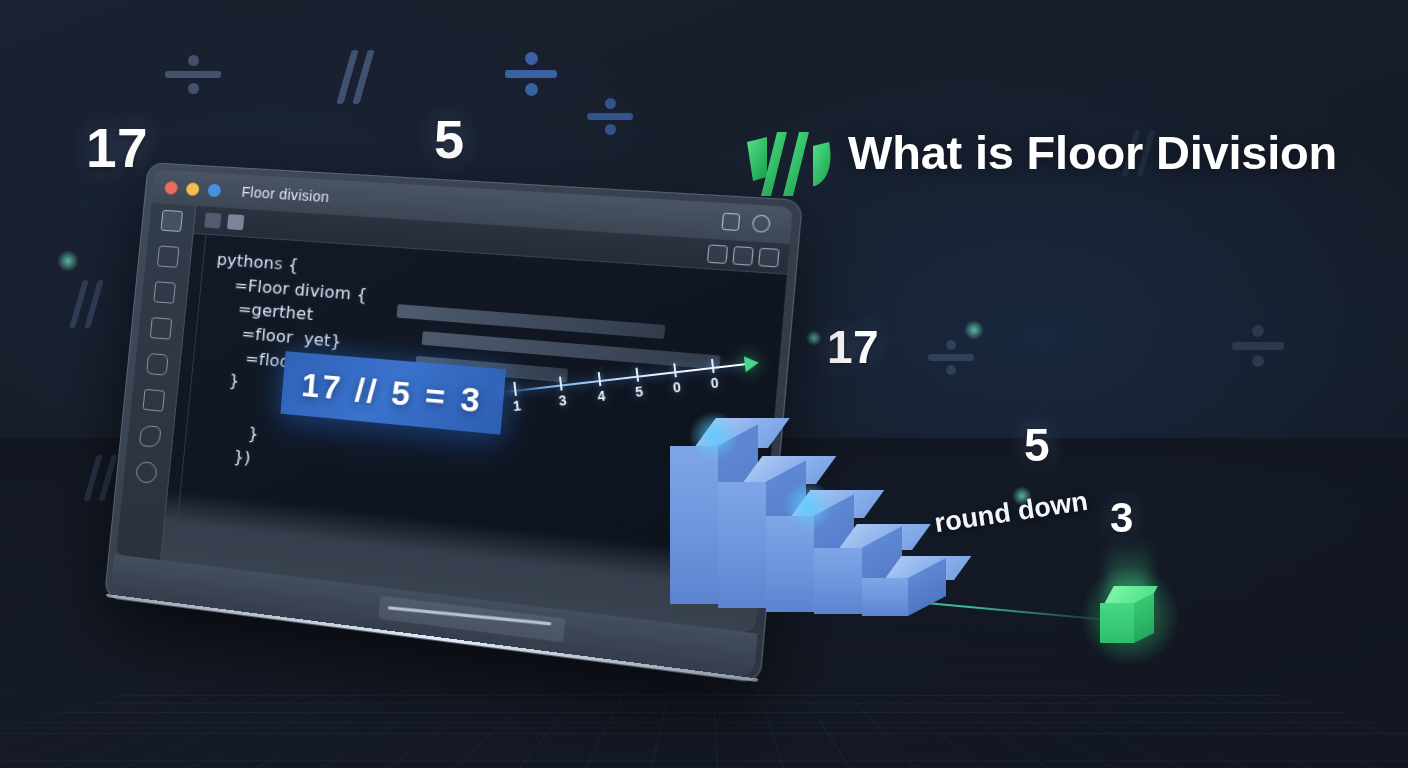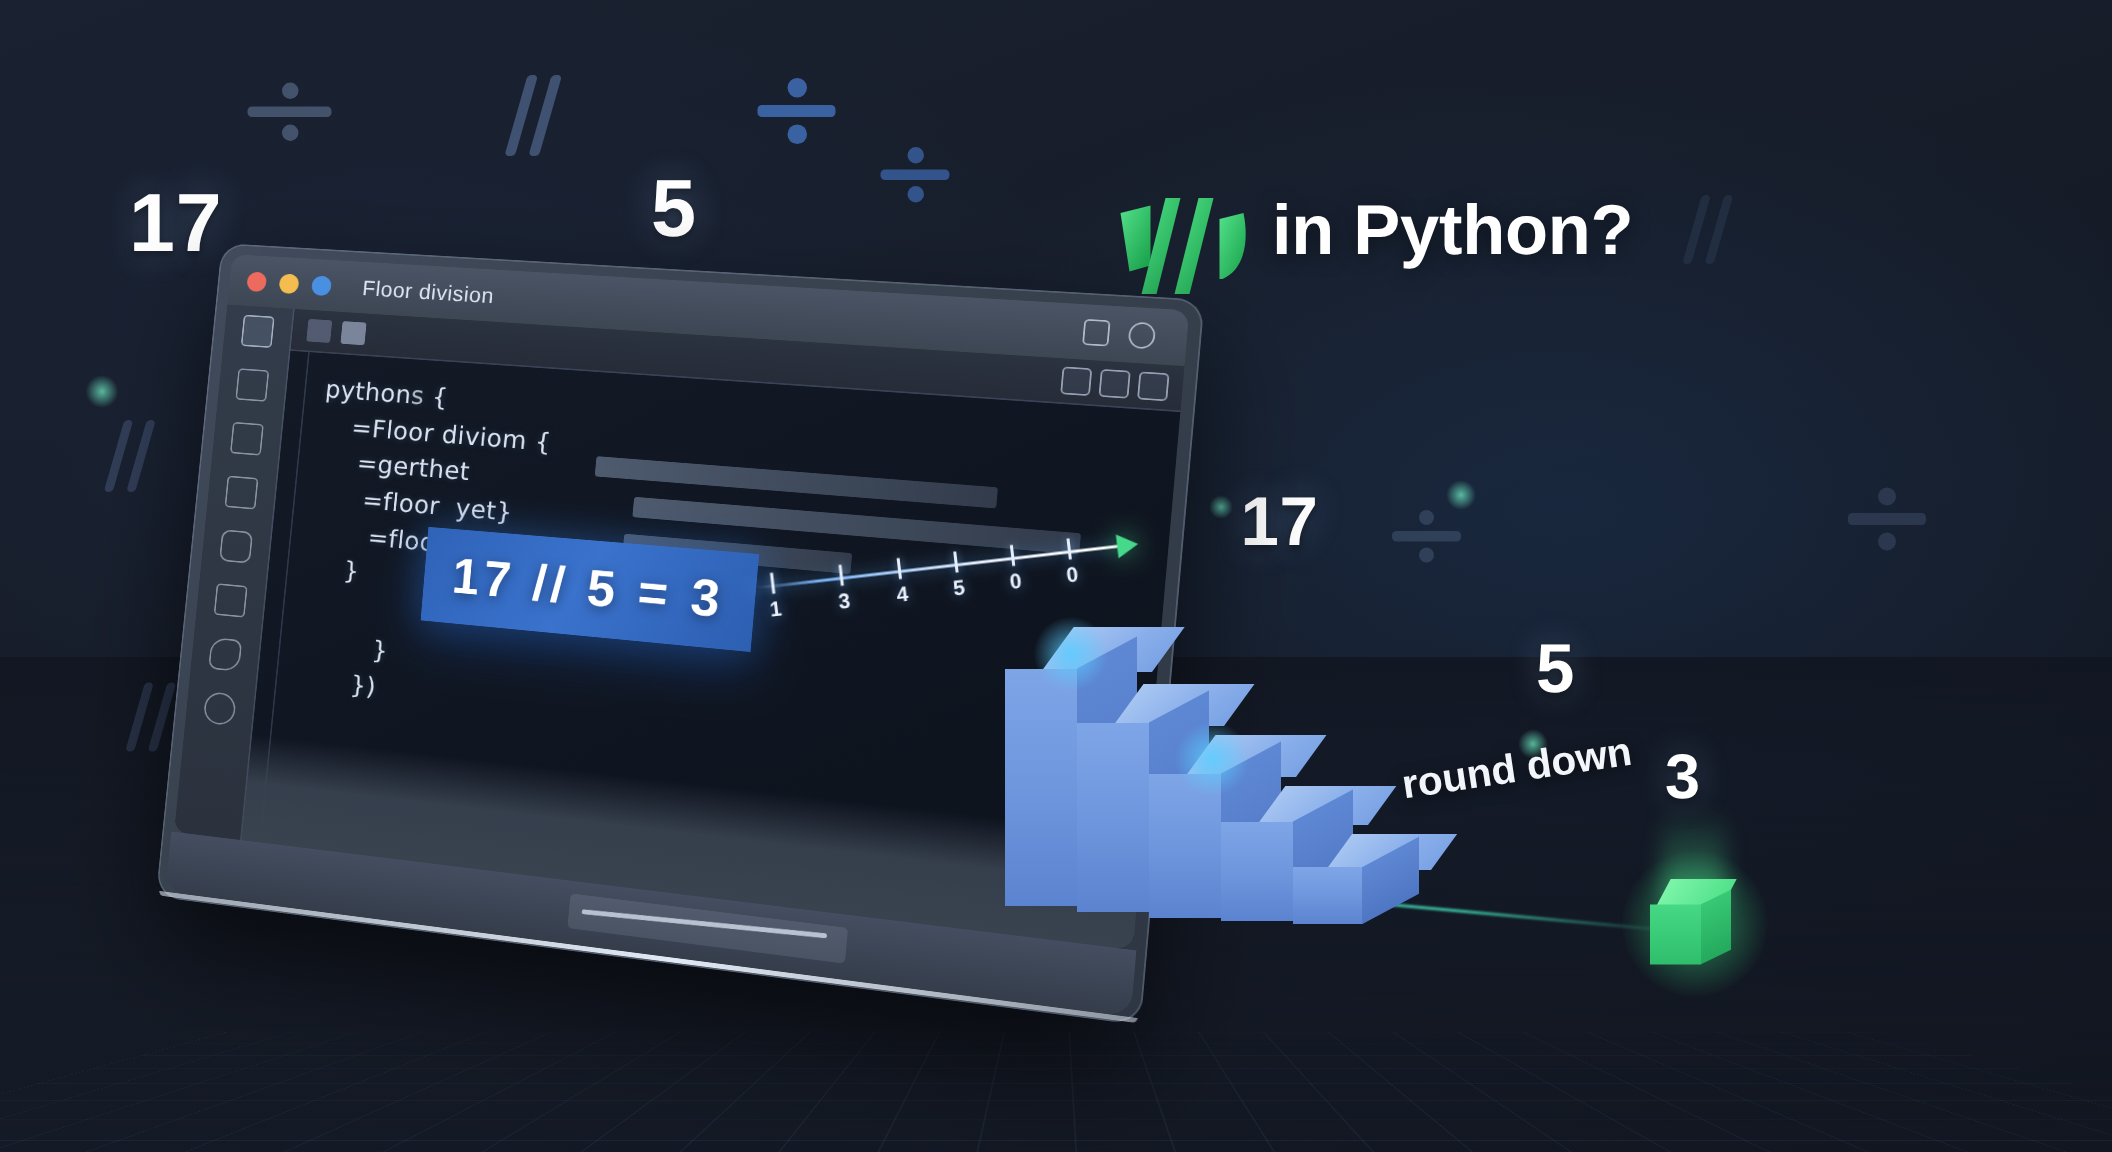--- a/index.html
+++ b/index.html
@@ -415,21 +415,21 @@
           <stop offset="100%" stop-color="#16a34a"></stop>
         </linearGradient>
       </defs>
       <path d="M6 14 L26 9 L26 49 L12 53 Z" fill="url(#gl)"></path>
       <path d="M36 4 L46 4 L30 68 L20 68 Z" fill="url(#gl)"></path>
       <path d="M58 4 L68 4 L52 68 L42 68 Z" fill="url(#gl)"></path>
       <path d="M72 18 L88 14 C92 34 88 52 74 58 L72 58 Z" fill="url(#gl)"></path>
     </svg>
   </div>
   <div id="title-block">
-    <div class="line">in Python?</div>
+    <div class="line">What is Floor Division</div>
   </div>
 
   <div id="laptop">
     <div id="laptop-body">
 
       <div id="titlebar">
         <span class="tl-dot" style="background:#ec6a5e;"></span>
         <span class="tl-dot" style="background:#f3be4f;"></span>
         <span class="tl-dot" style="background:#4a90e2;"></span>
         <span id="tb-title">Floor division</span>

